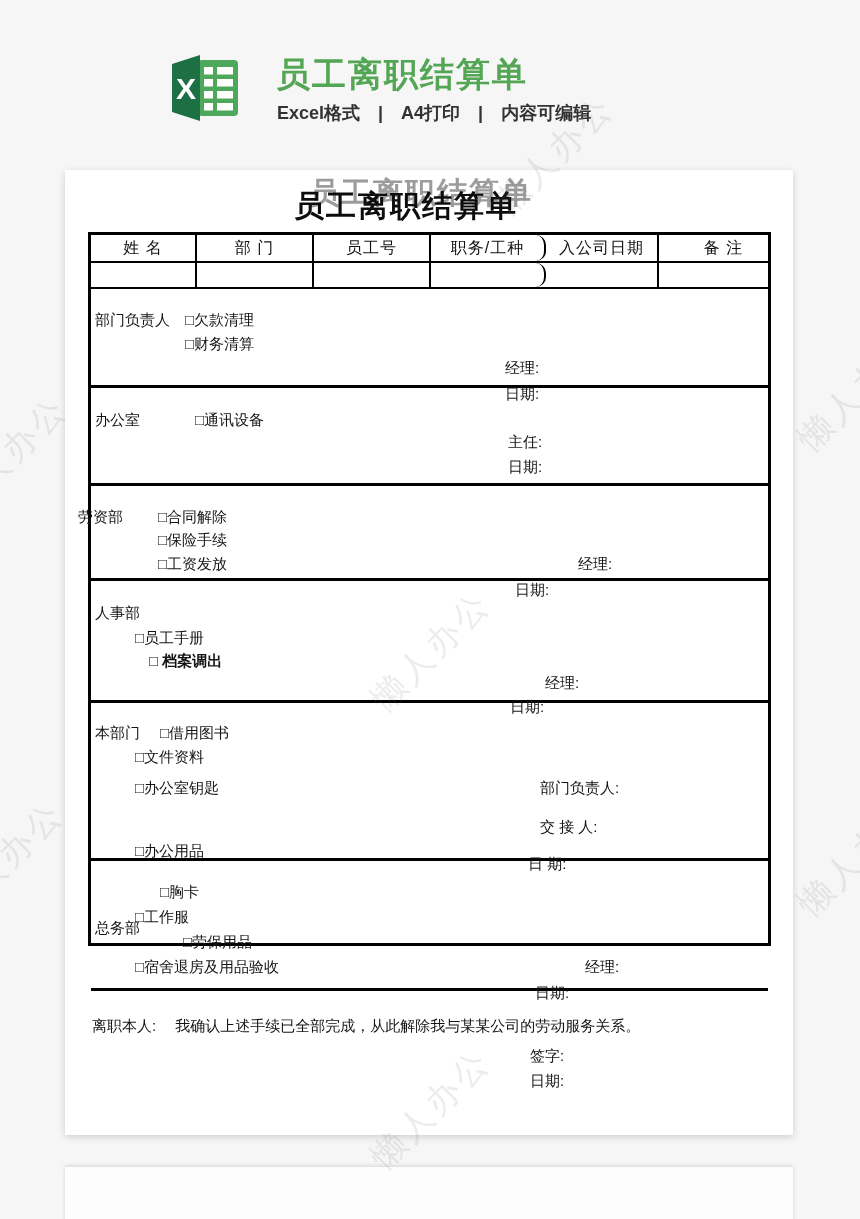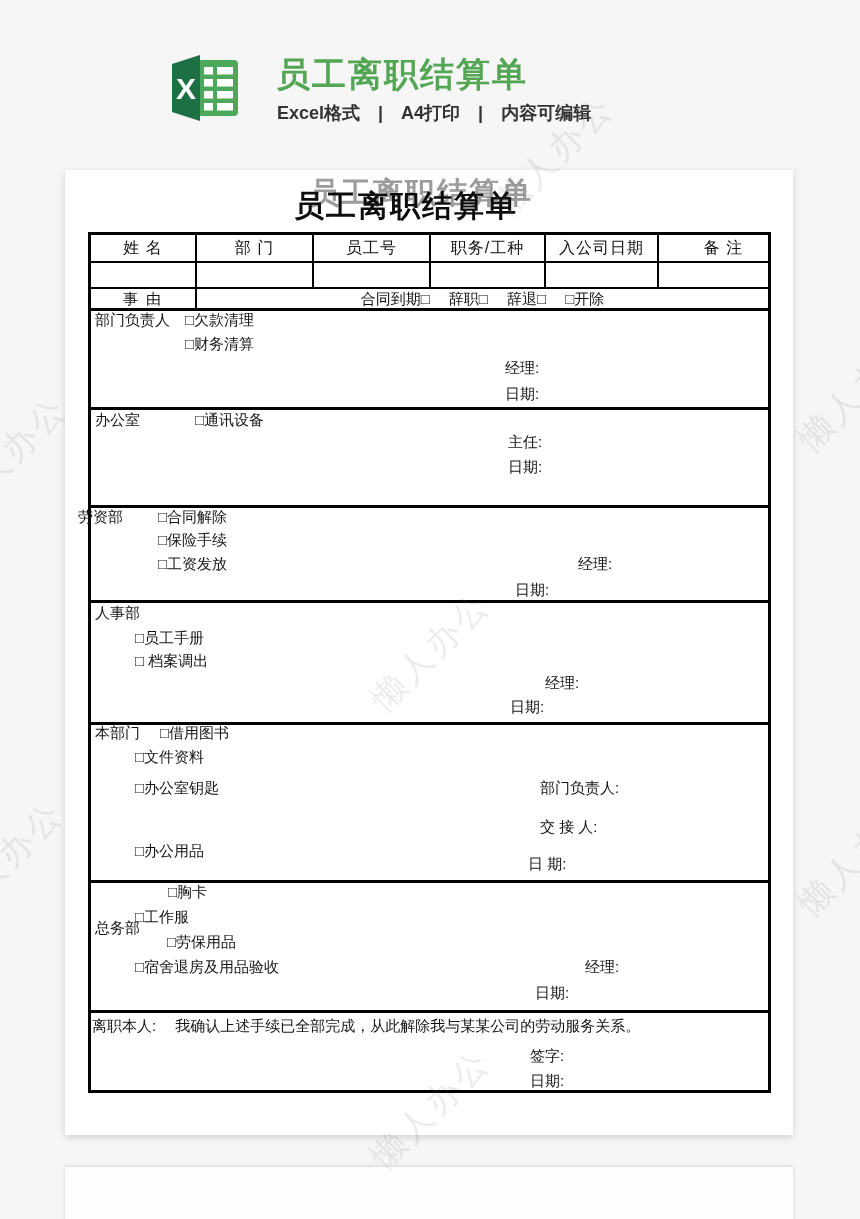--- a/index.html
+++ b/index.html
@@ -18,29 +18,29 @@
   .wm { position:absolute; font-size:34px; letter-spacing:4px; color:rgba(110,110,110,0.13); transform:rotate(-45deg); white-space:nowrap; font-weight:400; }
 
   
   .page { position:absolute; left:65px; top:170px; width:728px; height:965px; background:#ffffff; box-shadow:0 2px 7px rgba(0,0,0,0.16); z-index:2; }
   .doc-title-wrap { position:absolute; left:0; top:16px; width:100%; text-align:center; z-index:3; }
   .doc-title-inner { position:relative; display:inline-block; transform:translateX(-23px); }
   .doc-title-main { position:relative; z-index:2; font-size:30px; font-weight:bold; color:#0d0d0d; letter-spacing:2px; white-space:nowrap; }
   .doc-title-ghost { position:absolute; left:15px; top:-13px; z-index:1; font-size:30px; font-weight:bold; color:#9c9c9c; letter-spacing:2px; white-space:nowrap; }
 
   
-  .form { position:absolute; left:23px; top:62px; width:683px; height:861px; border:3px solid #000; z-index:2; }
+  .form { position:absolute; left:23px; top:62px; width:683px; height:714px; border:3px solid #000; z-index:2; }
   .frow { display:flex; width:100%; }
   .hdr-row { height:28px; border-bottom:2px solid #000; }
   .hdr-cell { border-right:2px solid #000; text-align:center; font-size:16px; line-height:25px; color:#111; letter-spacing:1px; }
   .hdr-cell:last-child { border-right:none;padding-left:20px; }
   .empty-row { height:26px; border-bottom:2px solid #000; }
   .empty-cell { border-right:2px solid #000; }
   .empty-cell:last-child { border-right:none; }
-  .c0{width:106px;} .c1{width:117px;} .c2{width:117px;} .c3{width:115px;} .c4{width:113px;} .c5{flex:1;}
+  .c0{width:106px;} .c1{width:117px;} .c2{width:117px;} .c3{width:115px;border-radius:10px;} .c4{width:113px;} .c5{flex:1;}
   .reason-row { height:22px; border-bottom:3px solid #000; }
   .reason-label { width:106px; border-right:2px solid #000; text-align:center; font-size:15px; line-height:19px; color:#111; letter-spacing:2px; }
   .reason-options { flex:1; text-align:center; font-size:15px; line-height:19px; color:#111; }
   .section { width:100%; border-bottom:3px solid #000; }
   .s1{height:99px;} .s2{height:98px;} .s3{height:95px;} .s4{height:122px;}
   .s5{height:158px;} .s6{height:130px;} .s7{height:77px; border-bottom:none;}
 
   
   .lines-layer { position:absolute; left:0; top:0; width:100%; height:100%; z-index:4; pointer-events:none; }
   .form-line { position:absolute; font-size:15px; line-height:19px; color:#141414; white-space:pre; }
@@ -93,24 +93,20 @@
         <div class="hdr-cell c5">备 注</div>
       </div>
       <div class="frow empty-row">
         <div class="empty-cell c0"></div>
         <div class="empty-cell c1"></div>
         <div class="empty-cell c2"></div>
         <div class="empty-cell c3"></div>
         <div class="empty-cell c4"></div>
         <div class="empty-cell c5"></div>
       </div>
-      <div class="frow reason-row">
-        <div class="reason-label">事 由</div>
-        <div class="reason-options">合同到期□　 辞职□　 辞退□　 □开除</div>
-      </div>
       <div class="section s1"></div>
       <div class="section s2"></div>
       <div class="section s3"></div>
       <div class="section s4"></div>
       <div class="section s5"></div>
       <div class="section s6"></div>
       <div class="section s7"></div>
     </div>
 
     <div class="lines-layer" id="lines-layer">
@@ -124,35 +120,35 @@
         <div class="form-line" style="left: 443px; top: 262px;">主任:</div>
         <div class="form-line" style="left: 443px; top: 287px;">日期:</div>
         <div class="form-line" style="left: 13px; top: 337px;">劳资部</div>
         <div class="form-line" style="left: 93px; top: 337px;">□合同解除</div>
         <div class="form-line" style="left: 93px; top: 360px;">□保险手续</div>
         <div class="form-line" style="left: 93px; top: 384px;">□工资发放</div>
         <div class="form-line" style="left: 513px; top: 384px;">经理:</div>
         <div class="form-line" style="left: 450px; top: 410px;">日期:</div>
         <div class="form-line" style="left: 30px; top: 433px;">人事部</div>
         <div class="form-line" style="left: 70px; top: 458px;">□员工手册</div>
-        <div class="form-line" style="left: 70px; top: 481px;">□ 档案调出</div>
+        <div class="form-line" style="left: 84px; top: 481px; font-weight: bold;">□ 档案调出</div>
         <div class="form-line" style="left: 480px; top: 503px;">经理:</div>
         <div class="form-line" style="left: 445px; top: 527px;">日期:</div>
         <div class="form-line" style="left: 30px; top: 553px;">本部门</div>
         <div class="form-line" style="left: 95px; top: 553px;">□借用图书</div>
         <div class="form-line" style="left: 70px; top: 577px;">□文件资料</div>
         <div class="form-line" style="left: 70px; top: 608px;">□办公室钥匙</div>
         <div class="form-line" style="left: 475px; top: 608px;">部门负责人:</div>
         <div class="form-line" style="left: 70px; top: 647px; margin-top: 24px;">□办公用品</div>
         <div class="form-line" style="left: 475px; top: 647px;">交 接 人:</div>
         <div class="form-line" style="left: 463px; top: 684px;">日 期:</div>
         <div class="form-line" style="left: 30px; top: 748px; text-align: right;">总务部</div>
-        <div class="form-line" style="left: 103px; top: 712px;">□胸卡</div>
+        <div class="form-line" style="left: 95px; top: 712px;">□胸卡</div>
         <div class="form-line" style="left: 70px; top: 737px;">□工作服</div>
-        <div class="form-line" style="left: 71px; top: 762px; padding-left: 31px;">□劳保用品</div>
+        <div class="form-line" style="left: 87px; top: 762px; padding-left: 31px;">□劳保用品</div>
         <div class="form-line" style="left: 70px; top: 787px;">□宿舍退房及用品验收</div>
         <div class="form-line" style="left: 520px; top: 787px;">经理:</div>
         <div class="form-line" style="left: 470px; top: 813px;">日期:</div>
         <div class="form-line" style="left: 27px; top: 846px;">离职本人:　 我确认上述手续已全部完成，从此解除我与某某公司的劳动服务关系。</div>
         <div class="form-line" style="left: 465px; top: 876px;">签字:</div>
         <div class="form-line" style="left: 465px; top: 901px;">日期:</div>
       </div>
 
   </div>
 

